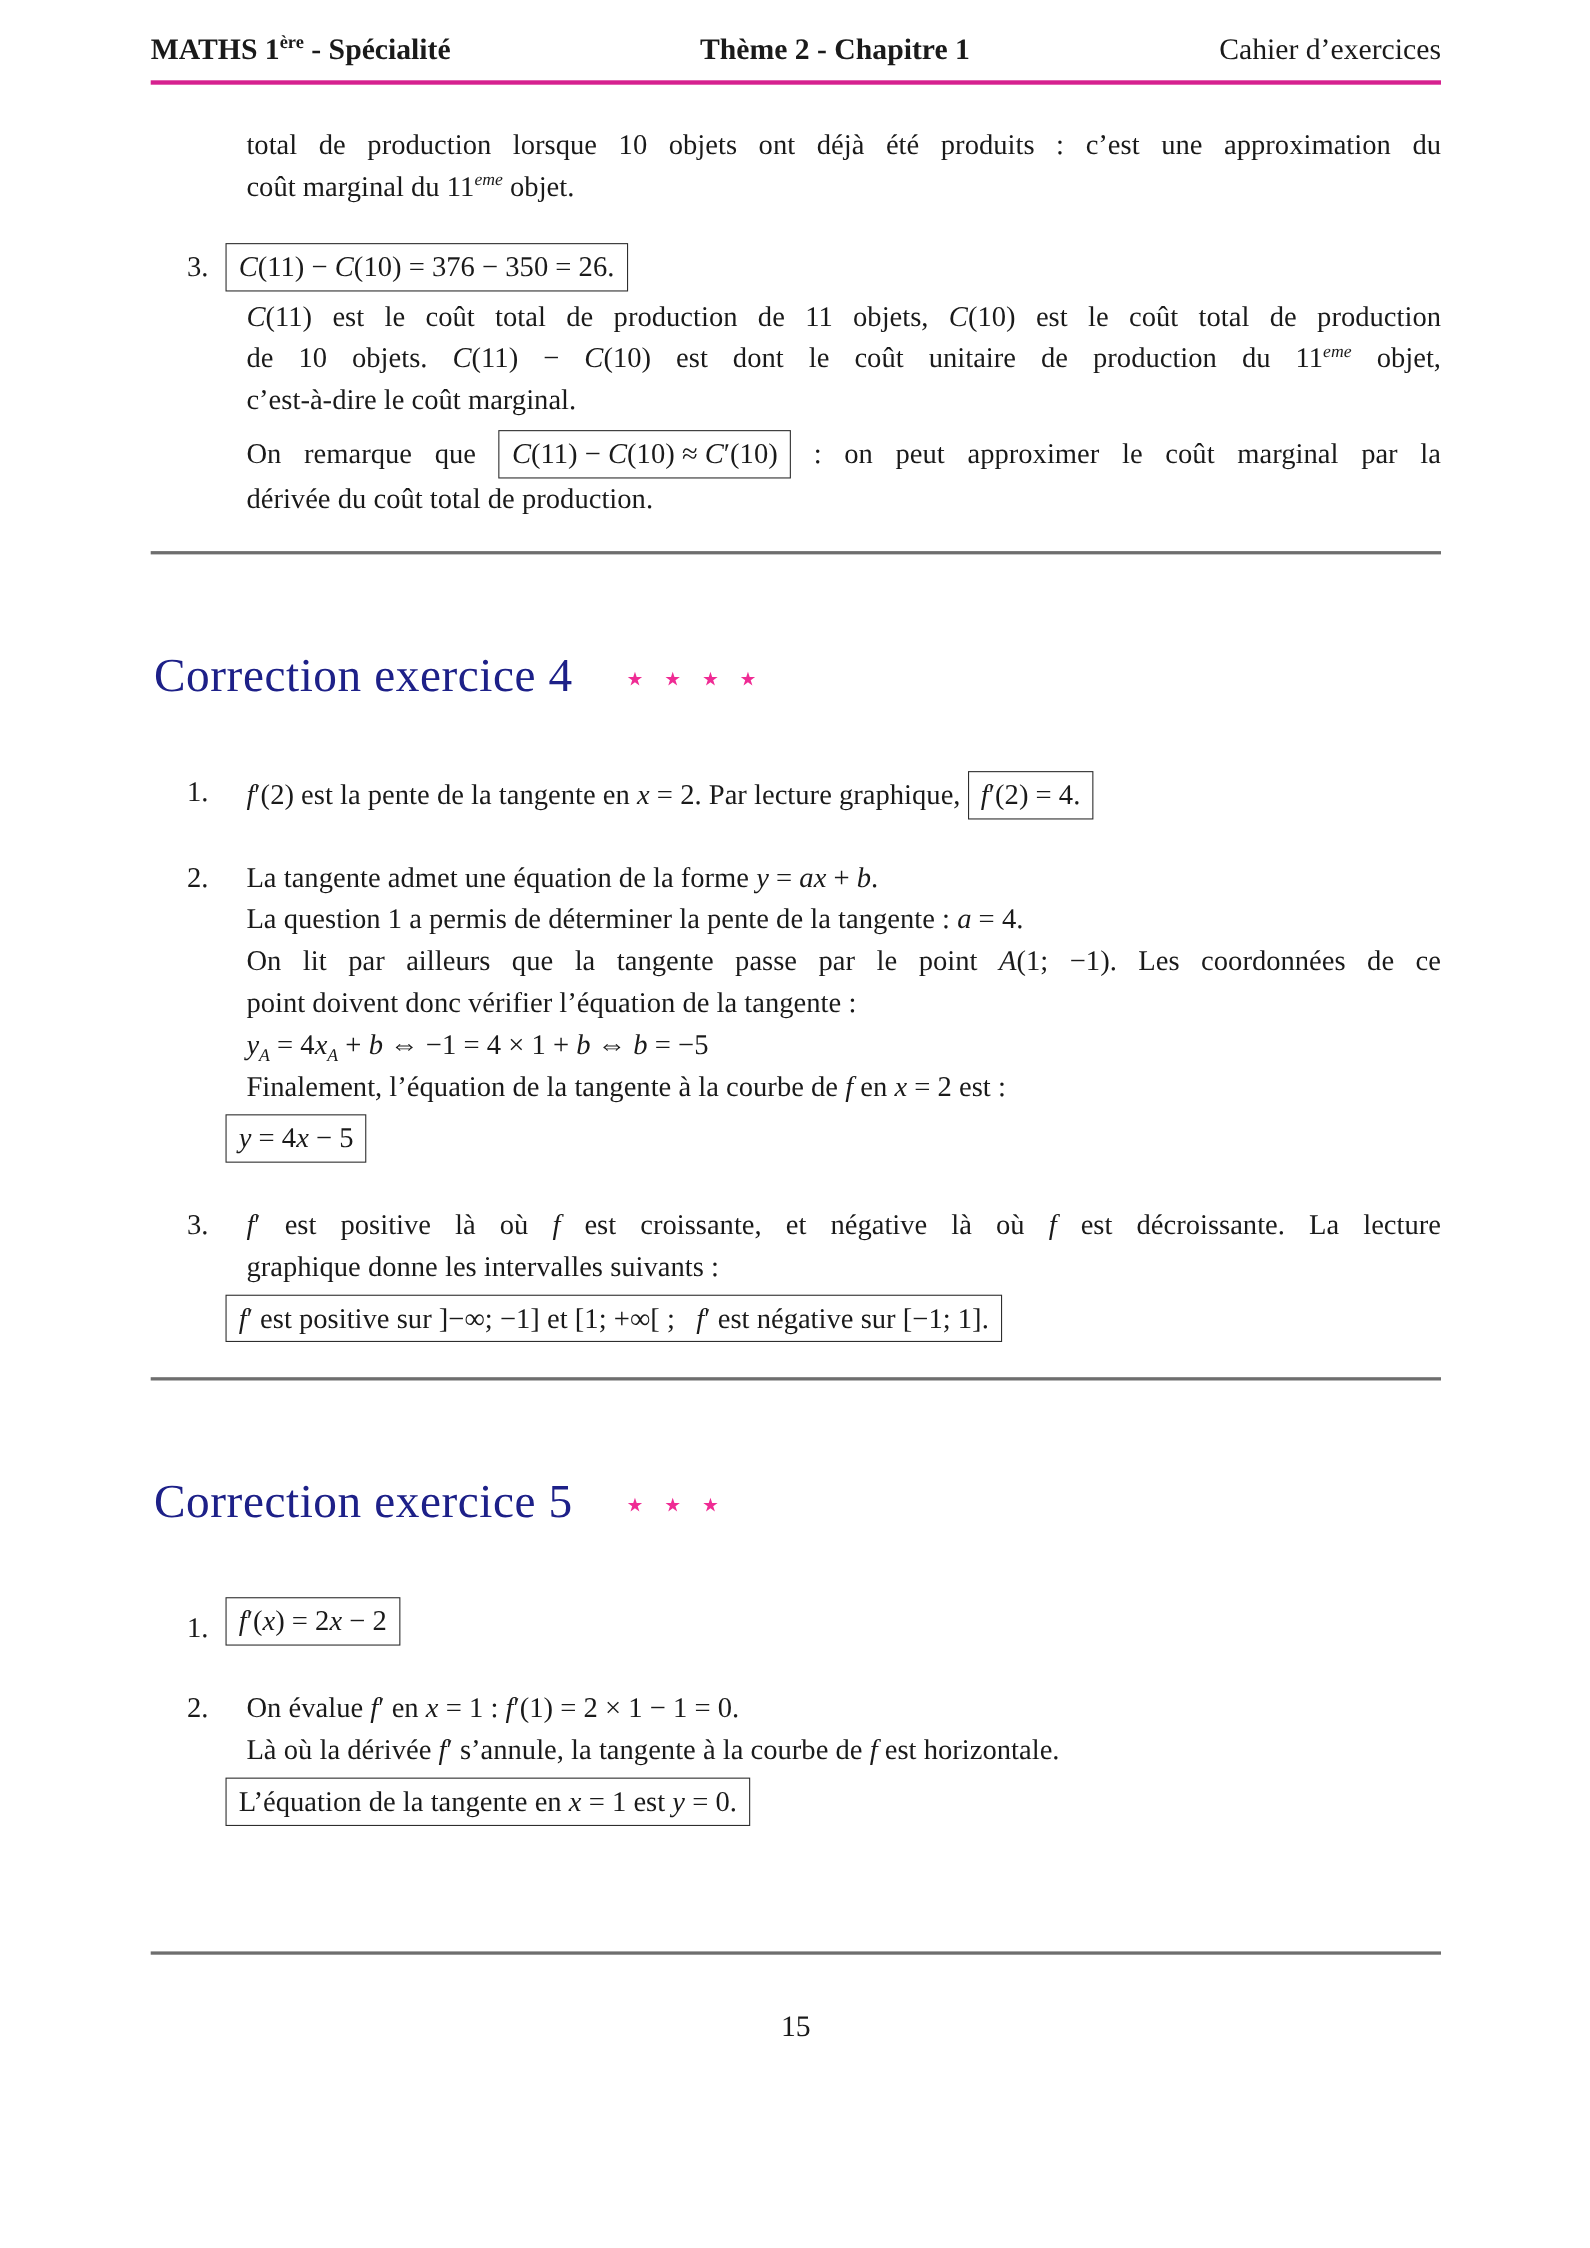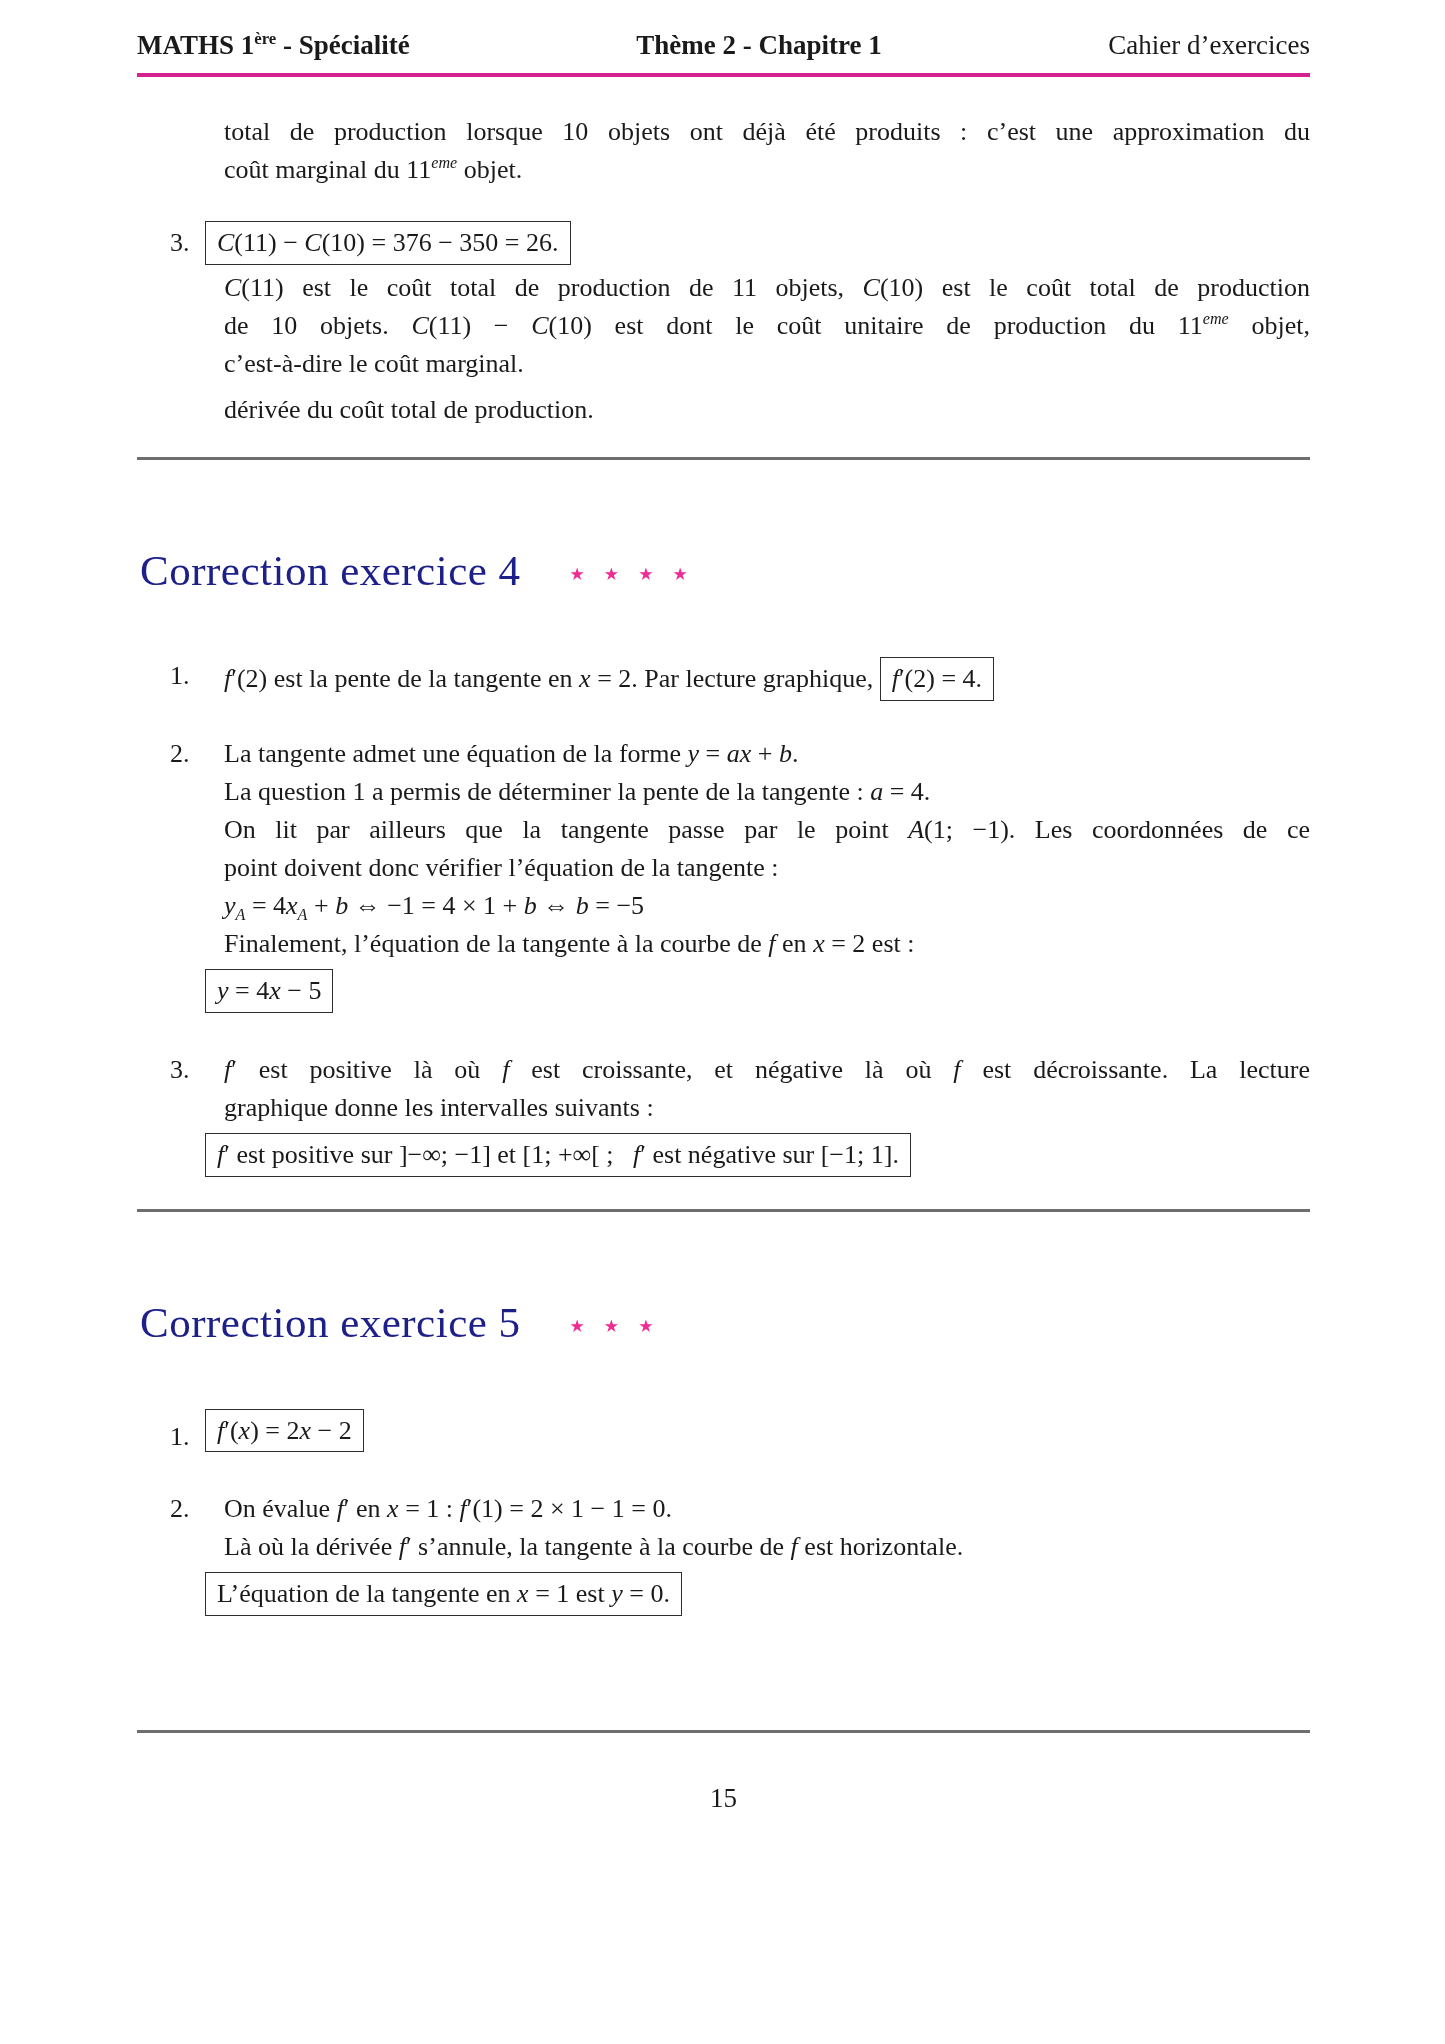--- a/index.html
+++ b/index.html
@@ -69,20 +69,21 @@
   <div class="item boxfirst">
     <div class="marker">3.</div>
     <div class="content">
       <div class="boxline">
         <span class="fbox"><span class="mi">C</span><span>(11) − </span><span class="mi">C</span><span>(10) = 376 − 350 = 26.</span></span>
       </div>
       <div class="line jl"><span class="mi">C</span><span>(11) est le coût total de production de 11 objets, </span><span class="mi">C</span><span>(10) est le coût total de production</span></div>
       <div class="line jl"><span>de 10 objets. </span><span class="mi">C</span><span>(11) − </span><span class="mi">C</span><span>(10) est dont le coût unitaire de production du 11</span><span class="mi sup">eme</span><span> objet,</span></div>
       <div class="line"><span>c’est-à-dire le coût marginal.</span></div>
       <div class="remark">
+        <div class="line jl"><span>On remarque que </span><span class="fbox"><span class="mi">C</span><span>(11) − </span><span class="mi">C</span><span>(10) ≈ </span><span class="mi">C</span><span>′(10)</span></span><span> : on peut approximer le coût marginal par la</span></div>
         <div class="line"><span>dérivée du coût total de production.</span></div>
       </div>
     </div>
   </div>
 
   <div class="gray-rule"></div>
 
   <div class="ex-title">
     <span class="t">Correction exercice 4</span>
     <span class="stars">⋆⋆⋆⋆</span>

